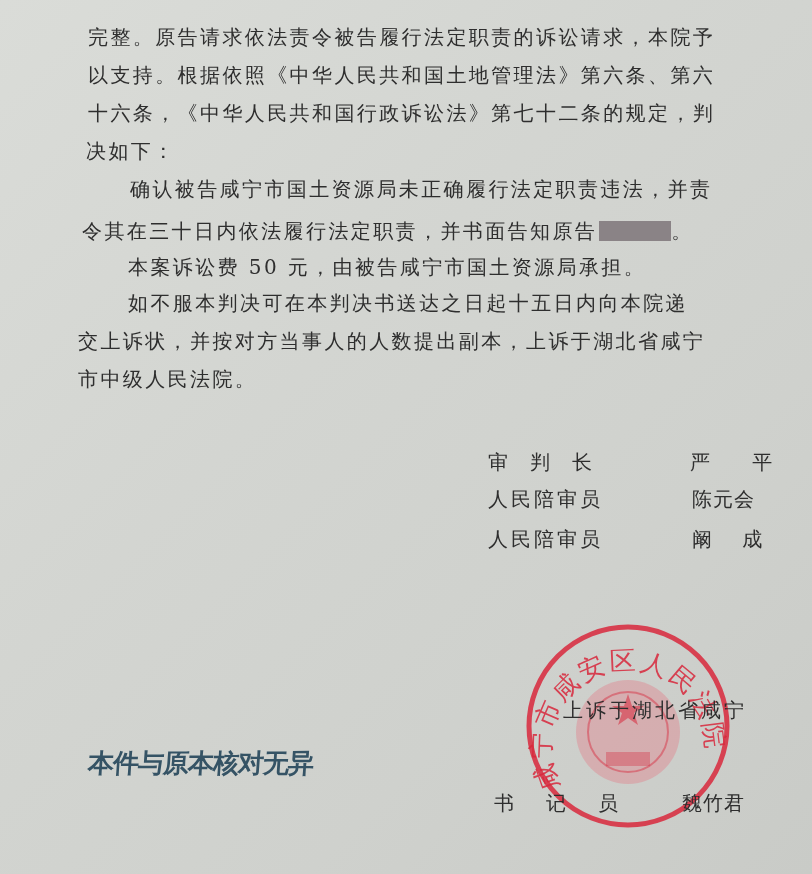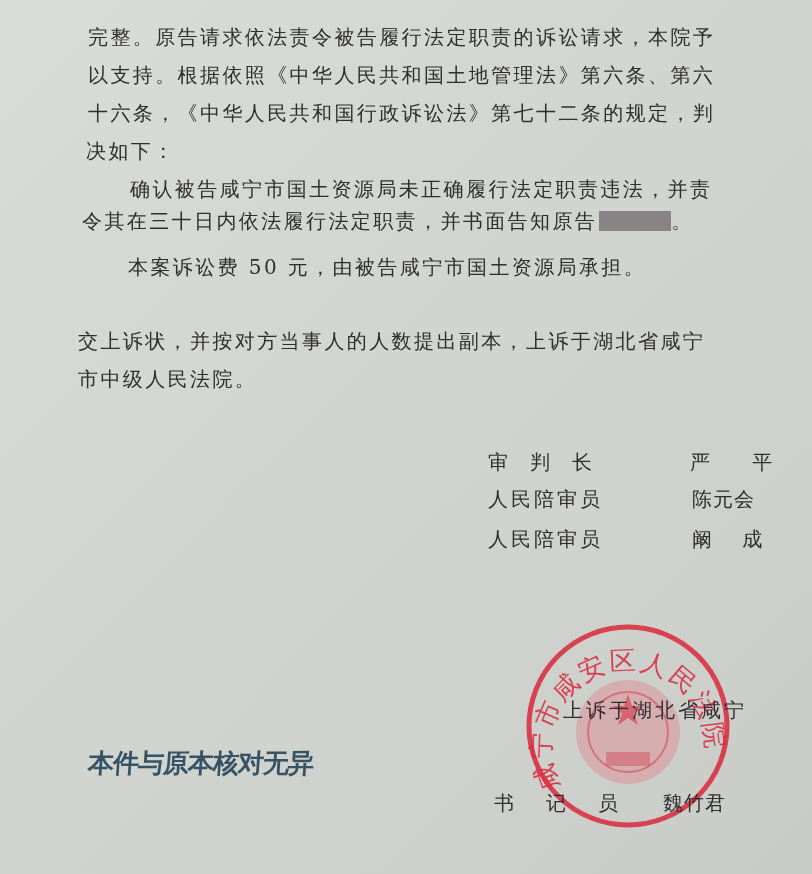--- a/index.html
+++ b/index.html
@@ -35,26 +35,27 @@
 <body>
 
 <div class="page">
 
   <div class="line" style="left:88px; top:24px;">完整。原告请求依法责令被告履行法定职责的诉讼请求，本院予</div>
   <div class="line" style="left:88px; top:62px;">以支持。根据依照《中华人民共和国土地管理法》第六条、第六</div>
   <div class="line" style="left:88px; top:100px;text-align:right;">十六条，《中华人民共和国行政诉讼法》第七十二条的规定，判</div>
   <div class="line" style="left:86px; top:138px;">决如下：</div>
 
   <div class="line" style="left:130px; top:176px;">确认被告咸宁市国土资源局未正确履行法定职责违法，并责</div>
-  <div class="line" style="left:82px; top:208px;text-align:right;">
+  <div class="line" style="left:82px; top:218px;text-align:right;">
     <span>令其在三十日内依法履行法定职责，并书面告知原告</span><span class="redact"></span><span>。</span>
   </div>
 
   <div class="line" style="left:128px; top:254px;">本案诉讼费 50 元，由被告咸宁市国土资源局承担。</div>
 
+  <div class="line" style="left:128px; top:290px;">如不服本判决可在本判决书送达之日起十五日内向本院递</div>
   <div class="line" style="left:78px; top:328px;">交上诉状，并按对方当事人的人数提出副本，上诉于湖北省咸宁</div>
   <div class="line" style="left:78px; top:366px;">市中级人民法院。</div>
 
   <div class="sig-label wide" style="left:488px; top:449px;">审判长</div>
   <div class="sig-name" style="left:690px; top:449px; letter-spacing:18px;">严 平</div>
 
   <div class="sig-label" style="left:488px; top:486px; letter-spacing:3px;">人民陪审员</div>
   <div class="sig-name" style="left:692px; top:486px; letter-spacing:1px;">陈元会</div>
 
   <div class="sig-label" style="left:488px; top:526px; letter-spacing:3px;">人民陪审员</div>
@@ -70,16 +71,16 @@
     <polygon points="104,72 108,84 120,84 110,91 114,103 104,96 94,103 98,91 88,84 100,84" fill="#d8283c" opacity="0.55"></polygon>
     <rect x="82" y="130" width="44" height="14" fill="#d8283c" opacity="0.35"></rect>
     <text font-size="26" fill="#d8283c" opacity="0.85" font-family="DejaVu Serif, serif" letter-spacing="3">
       <textPath href="#sealArc" startOffset="2%">咸宁市咸安区人民法院</textPath>
     </text>
   </svg>
 
   <div class="date">上诉于湖北省咸宁</div>
 
   <div class="sig-label" style="left:494px; top:790px; letter-spacing:32px;">书记员</div>
-  <div class="sig-name" style="left:663px; top:790px; letter-spacing:1px;text-align:center;">魏竹君</div>
+  <div class="sig-name" style="left:682px; top:790px; letter-spacing:1px;text-align:center;">魏竹君</div>
 
   <div class="stamp-blue">本件与原本核对无异</div>
 </div>
 
 </body></html>

